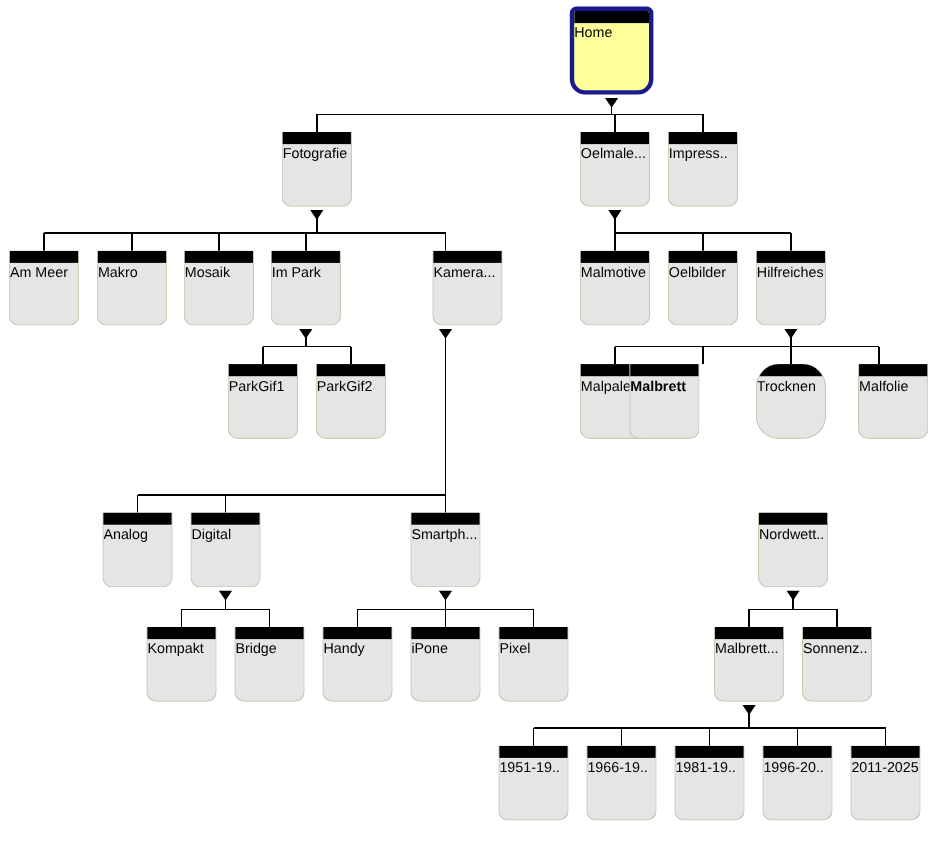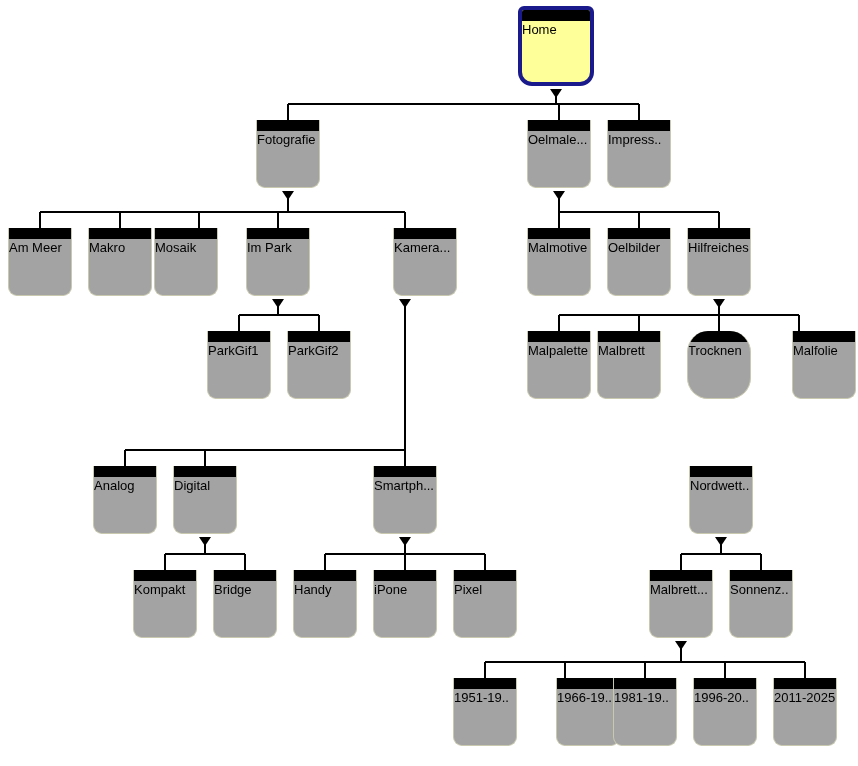--- a/index.html
+++ b/index.html
@@ -25,21 +25,21 @@
     top: 0;
     width: 858px;
     height: 766px;
     pointer-events: none;
   }
   .node {
     position: absolute;
     width: 64px;
     height: 68px;
     box-sizing: border-box;
-    background: #a3a3a3;
+    background: #e5e5e5;
     border: 1px solid #c9c9b0;
     border-top: none;
     border-radius: 0 0 9px 9px;
     overflow: hidden;
   }
   .node .titlebar {
     position: absolute;
     left: -1px;
     top: 0;
     width: 64px;
@@ -164,21 +164,21 @@
         <div class="label">Impress..</div>
       </div>
       <div class="node" style="left: 8px; top: 228px;">
         <div class="titlebar"></div>
         <div class="label">Am Meer</div>
       </div>
       <div class="node" style="left: 88px; top: 228px;">
         <div class="titlebar"></div>
         <div class="label">Makro</div>
       </div>
-      <div class="node" style="left: 154px; top: 228px;">
+      <div class="node" style="left: 167px; top: 228px;">
         <div class="titlebar"></div>
         <div class="label">Mosaik</div>
       </div>
       <div class="node" style="left: 246px; top: 228px;">
         <div class="titlebar"></div>
         <div class="label">Im Park</div>
       </div>
       <div class="node" style="left: 373px; top: 228px; margin-left: 20px;">
         <div class="titlebar"></div>
         <div class="label">Kamera...</div>
@@ -200,29 +200,29 @@
         <div class="label">ParkGif1</div>
       </div>
       <div class="node" style="left: 287px; top: 331px;">
         <div class="titlebar"></div>
         <div class="label">ParkGif2</div>
       </div>
       <div class="node" style="left: 527px; top: 331px;">
         <div class="titlebar"></div>
         <div class="label">Malpalette</div>
       </div>
-      <div class="node" style="left: 597px; top: 331px;">
+      <div class="node" style="left: 572px; top: 331px; font-weight: bold;">
         <div class="titlebar"></div>
         <div class="label">Malbrett</div>
       </div>
       <div class="node" style="left: 687px; top: 331px; border-radius: 21px;">
         <div class="titlebar"></div>
         <div class="label">Trocknen</div>
       </div>
-      <div class="node" style="left: 780px; top: 331px; margin-left: 12px;">
+      <div class="node" style="left: 780px; top: 331px;">
         <div class="titlebar"></div>
         <div class="label">Malfolie</div>
       </div>
       <div class="node" style="left: 93px; top: 466px;">
         <div class="titlebar"></div>
         <div class="label">Analog</div>
       </div>
       <div class="node" style="left: 173px; top: 466px;">
         <div class="titlebar"></div>
         <div class="label">Digital</div>
@@ -260,21 +260,21 @@
         <div class="label">Malbrett...</div>
       </div>
       <div class="node" style="left: 729px; top: 570px;">
         <div class="titlebar"></div>
         <div class="label">Sonnenz..</div>
       </div>
       <div class="node" style="left: 453px; top: 678px; padding-left: 24px;">
         <div class="titlebar"></div>
         <div class="label">1951-19..</div>
       </div>
-      <div class="node" style="left: 556px; top: 678px;">
+      <div class="node" style="left: 533px; top: 678px;">
         <div class="titlebar"></div>
         <div class="label">1966-19..</div>
       </div>
       <div class="node" style="left: 613px; top: 678px;">
         <div class="titlebar"></div>
         <div class="label">1981-19..</div>
       </div>
       <div class="node" style="left: 693px; top: 678px;">
         <div class="titlebar"></div>
         <div class="label">1996-20..</div>

